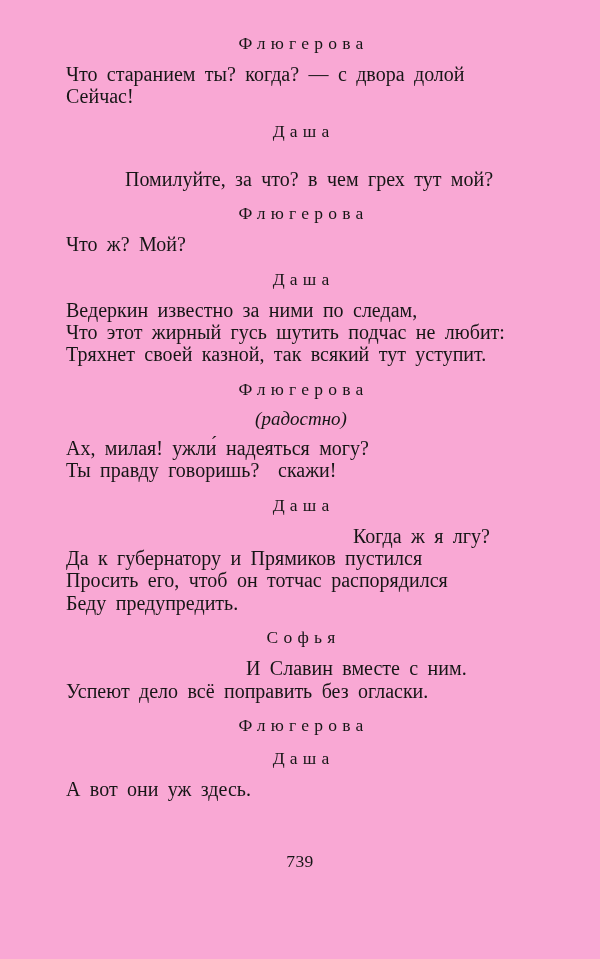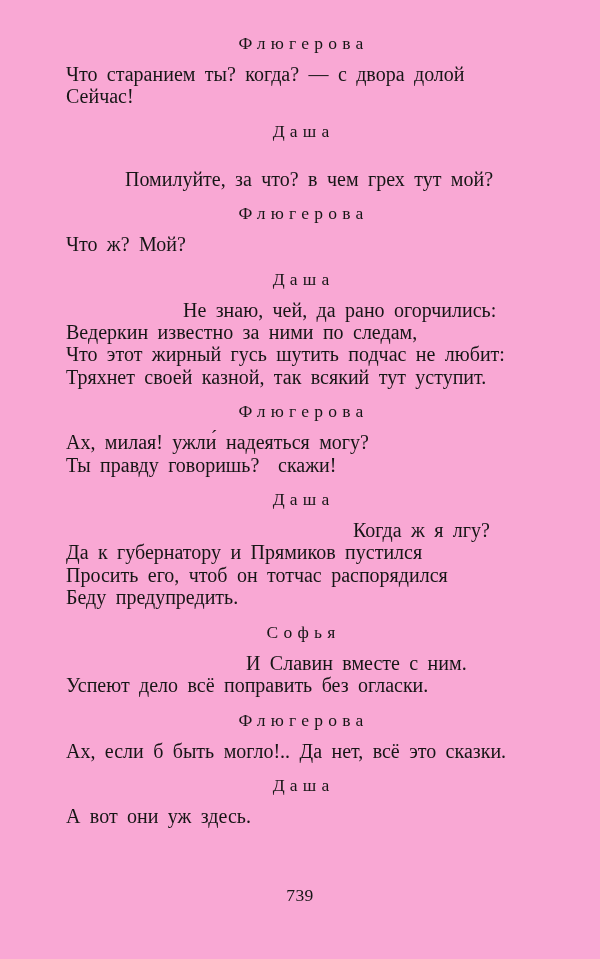--- a/index.html
+++ b/index.html
@@ -37,21 +37,21 @@
     line-height: 22.4px;
     word-spacing: 0.22em;
     white-space: pre-wrap;
   }
   .ind-59  { padding-left: 59px; margin-top: 27px; }
   .ind-117 { padding-left: 117px; }
   .ind-180 { padding-left: 180px; }
   .ind-287 { padding-left: 287px; }
   .page-number {
     position: absolute;
-    top: 885px;
+    top: 851px;
     left: 0;
     width: 100%;
     text-align: center;
     font-size: 17.5px;
     letter-spacing: 0.02em;
   }
 </style>
 </head>
 <body>
 
@@ -61,39 +61,38 @@
   <div class="vline">Что старанием ты? когда? — с двора долой</div>
   <div class="vline">Сейчас!</div>
 
   <div class="speaker">Даша</div>
   <div class="vline ind-59">Помилуйте, за что? в чем грех тут мой?</div>
 
   <div class="speaker">Флюгерова</div>
   <div class="vline">Что ж? Мой?</div>
 
   <div class="speaker">Даша</div>
-  <div class="vline ind-117">Не знаю, чей, да рано огорчились:</div>
   <div class="vline">Ведеркин известно за ними по следам,</div>
   <div class="vline">Что этот жирный гусь шутить подчас не любит:</div>
   <div class="vline">Тряхнет своей казной, так всякий тут уступит.</div>
 
   <div class="speaker">Флюгерова</div>
+  <div class="direction">(радостно)</div>
   <div class="vline">Ах, милая! ужли́ надеяться могу?</div>
   <div class="vline">Ты правду говоришь?  скажи!</div>
 
   <div class="speaker">Даша</div>
   <div class="vline ind-287">Когда ж я лгу?</div>
   <div class="vline">Да к губернатору и Прямиков пустился</div>
   <div class="vline">Просить его, чтоб он тотчас распорядился</div>
   <div class="vline">Беду предупредить.</div>
 
   <div class="speaker">Софья</div>
   <div class="vline ind-180">И Славин вместе с ним.</div>
   <div class="vline">Успеют дело всё поправить без огласки.</div>
 
   <div class="speaker">Флюгерова</div>
-  <div class="vline">Ах, если б быть могло!.. Да нет, всё это сказки.</div>
 
   <div class="speaker">Даша</div>
   <div class="vline">А вот они уж здесь.</div>
 
   <div class="page-number">739</div>
 </div>
 
 </body></html>

